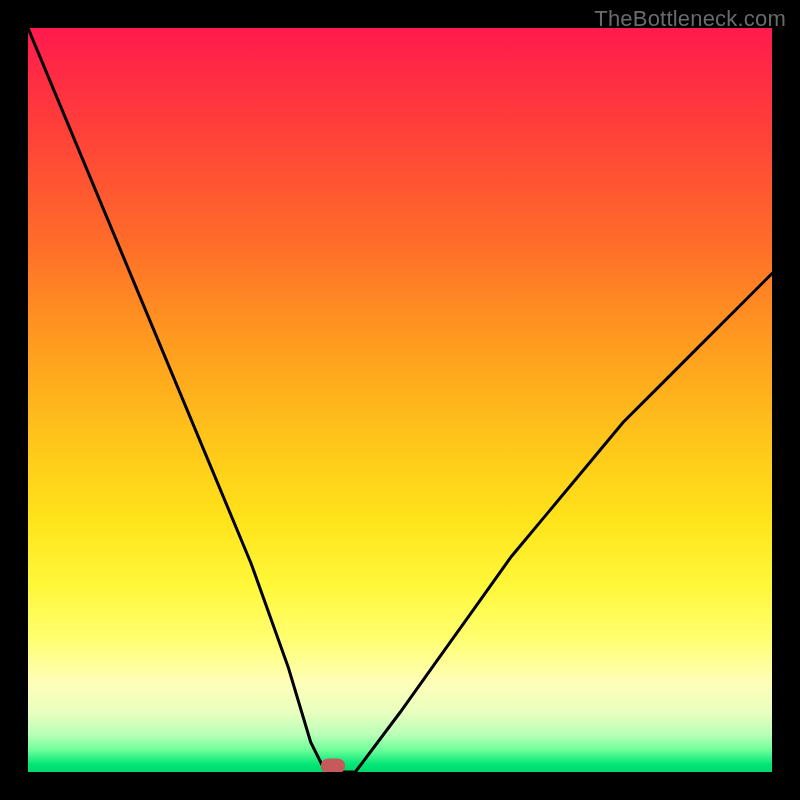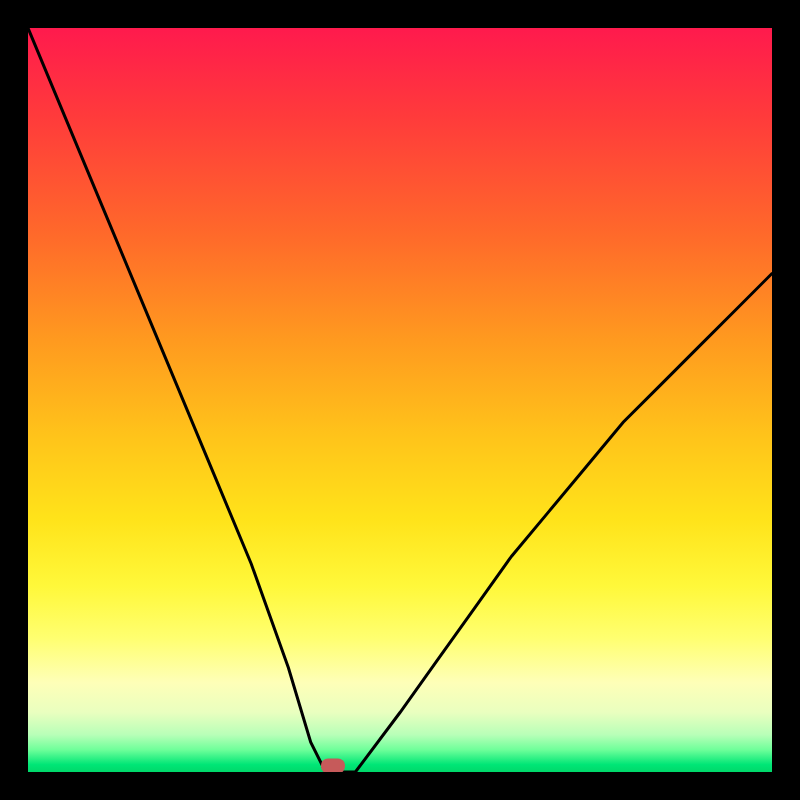--- a/index.html
+++ b/index.html
@@ -72,20 +72,21 @@
     font-weight: 500;
     letter-spacing: 0.2px;
     user-select: none;
   }
 </style>
 </head>
 <body>
 
 <div class="outer">
 
+  <div class="watermark">TheBottleneck.com</div>
 
   <div class="plot">
     <div class="grad"></div>
 
     <svg class="curve-svg" viewBox="0 0 744 744" preserveAspectRatio="none">
       <path id="curve-path" d="M0.0 0.0 L37.2 89.3 L74.4 178.6 L111.6 267.8 L148.8 357.1 L186.0 446.4 L223.2 535.7 L260.4 639.8 L282.7 714.2 L297.6 744.0 L312.5 744.0 L327.4 744.0 L372.0 684.5 L409.2 632.4 L446.4 580.3 L483.6 528.2 L520.8 483.6 L558.0 439.0 L595.2 394.3 L632.4 357.1 L669.6 319.9 L706.8 282.7 L744.0 245.5" fill="none" stroke="#000" stroke-width="3" stroke-linecap="round"></path>
     </svg>
 
     <div id="marker" class="marker" style="left: 305.04px; top: 738px;"></div>
   </div>

